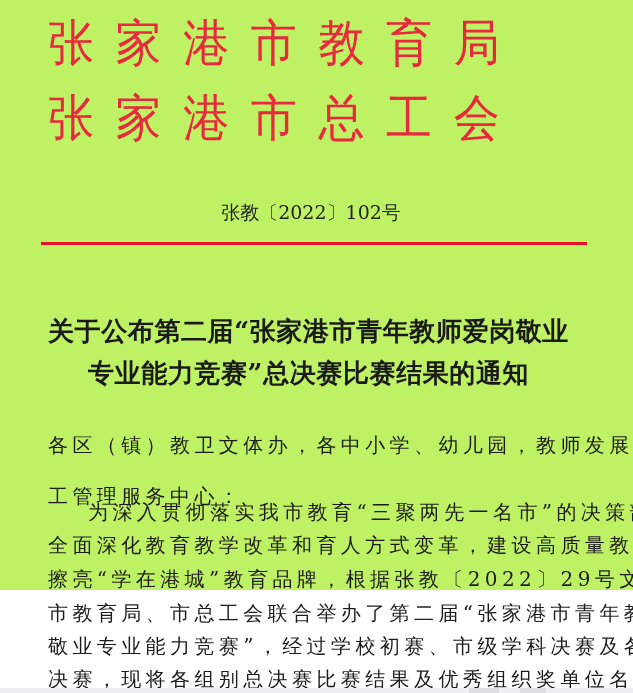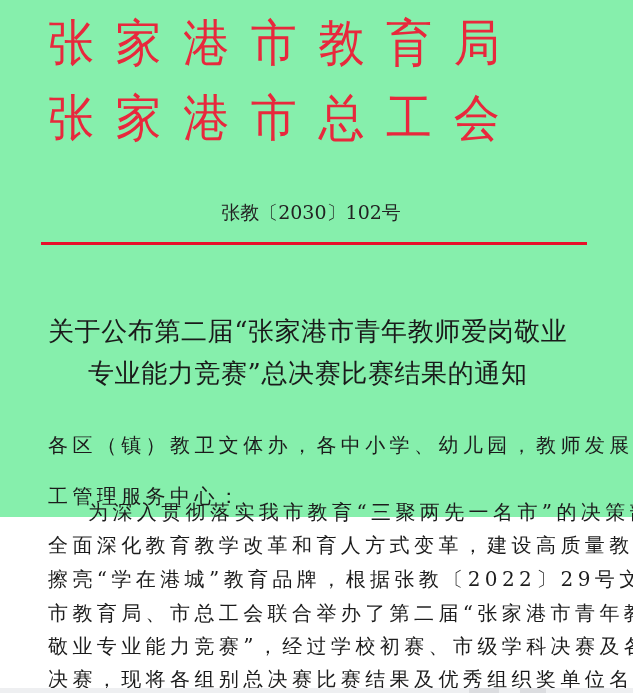--- a/index.html
+++ b/index.html
@@ -11,22 +11,22 @@
       width: 633px;
       height: 693px;
       position: relative;
       overflow: hidden;
       font-family: "DejaVu Serif", "Liberation Serif", serif;
     }
     .page {
       position: absolute;
       left: 0; top: 0;
       width: 633px;
-      height: 517px;
-      background: #86efac;
+      height: 590px;
+      background: #bef264;
     }
     .org-line {
       position: absolute;
       left: 48px;
       font-size: 50px;
       line-height: 56px;
       letter-spacing: 23.5px;
       white-space: nowrap;
       font-family: "DejaVu Sans", "Liberation Sans", sans-serif;
       font-weight: normal;
@@ -50,21 +50,21 @@
       position: absolute;
       left: 41px;
       top: 242px;
       width: 546px;
       height: 3px;
     }
     .heading-line {
       position: absolute;
       font-size: 26px;
       line-height: 34px;
-      font-weight: normal;
+      font-weight: bold;
       color: #1a1a1a;
       white-space: nowrap;
       font-family: "DejaVu Serif", "Liberation Serif", serif;
       letter-spacing: 0.6px;
     }
     .heading-1 { left: 48px; top: 314px; }
     .heading-2 { left: 88px; top: 356px; }
     .body-line {
       position: absolute;
       left: 48px;
@@ -95,21 +95,21 @@
     .strip-btn-2 { left: 520px; width: 26px; }
   </style>
 </head>
 <body>
 
 <div class="page">
 
   <div class="org-line org-1" style="color: rgb(232, 40, 60);">张家港市教育局</div>
   <div class="org-line org-2" style="color: rgb(232, 40, 60);">张家港市总工会</div>
 
-  <div class="doc-number">张教〔2030〕102号</div>
+  <div class="doc-number">张教〔2022〕102号</div>
 
   <div class="red-rule" style="background: rgb(232, 16, 42);"></div>
 
   <div class="heading-line heading-1">关于公布第二届“张家港市青年教师爱岗敬业</div>
   <div class="heading-line heading-2">专业能力竞赛”总决赛比赛结果的通知</div>
 
   <div class="body-line" style="top:430px;">各区（镇）教卫文体办，各中小学、幼儿园，教师发展中心、教</div>
   <div class="body-line" style="top:481px;">工管理服务中心：</div>
   <div class="body-line indent" style="top:497px;">为深入贯彻落实我市教育“三聚两先一名市”的决策部署，</div>
   <div class="body-line" style="top:530px;">全面深化教育教学改革和育人方式变革，建设高质量教育体系，</div>

